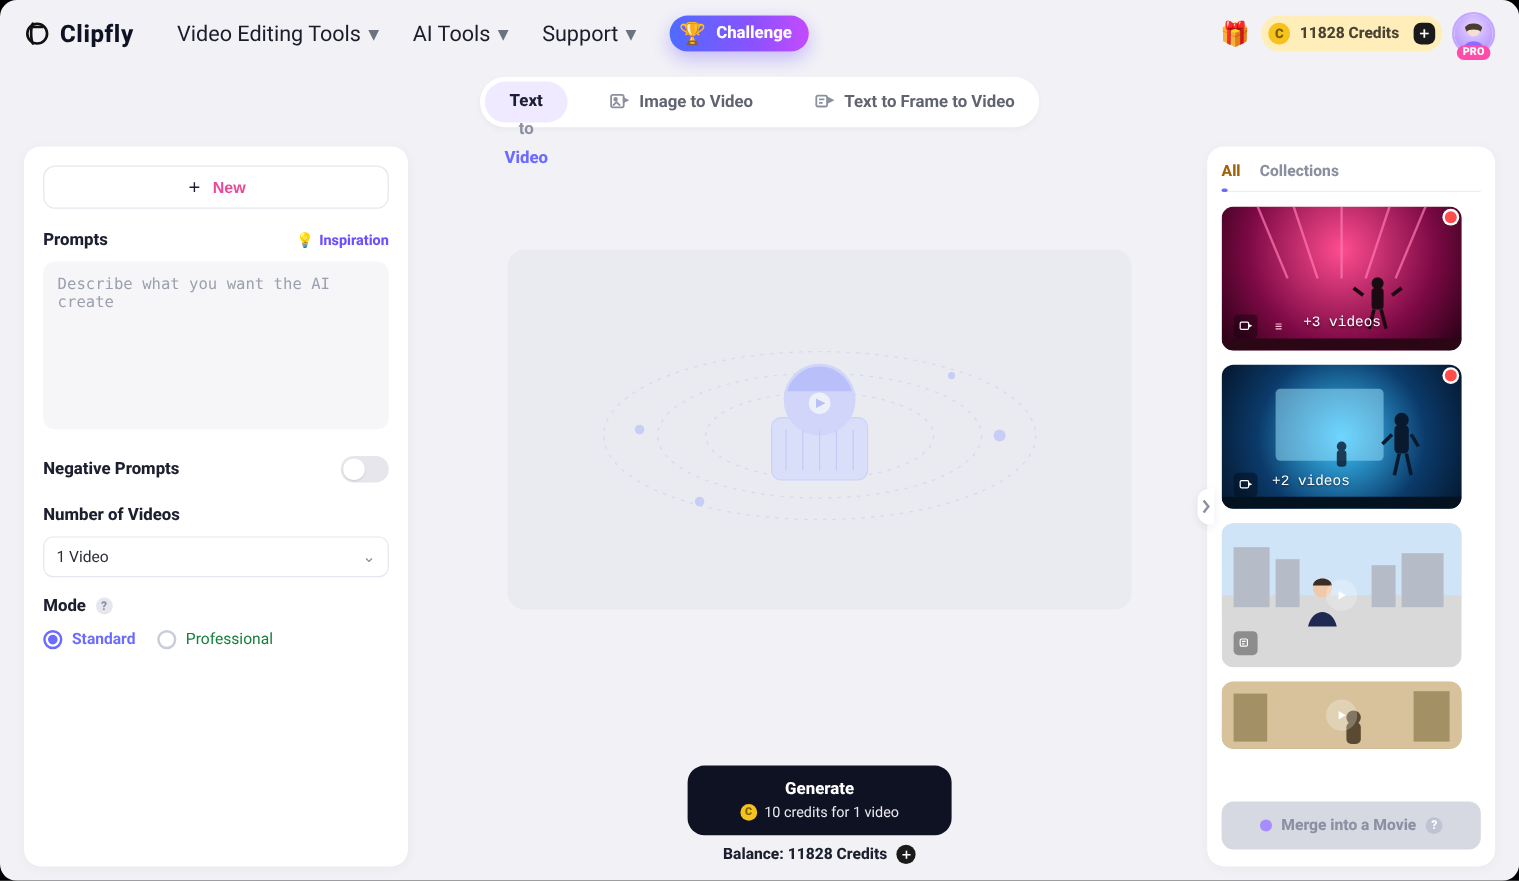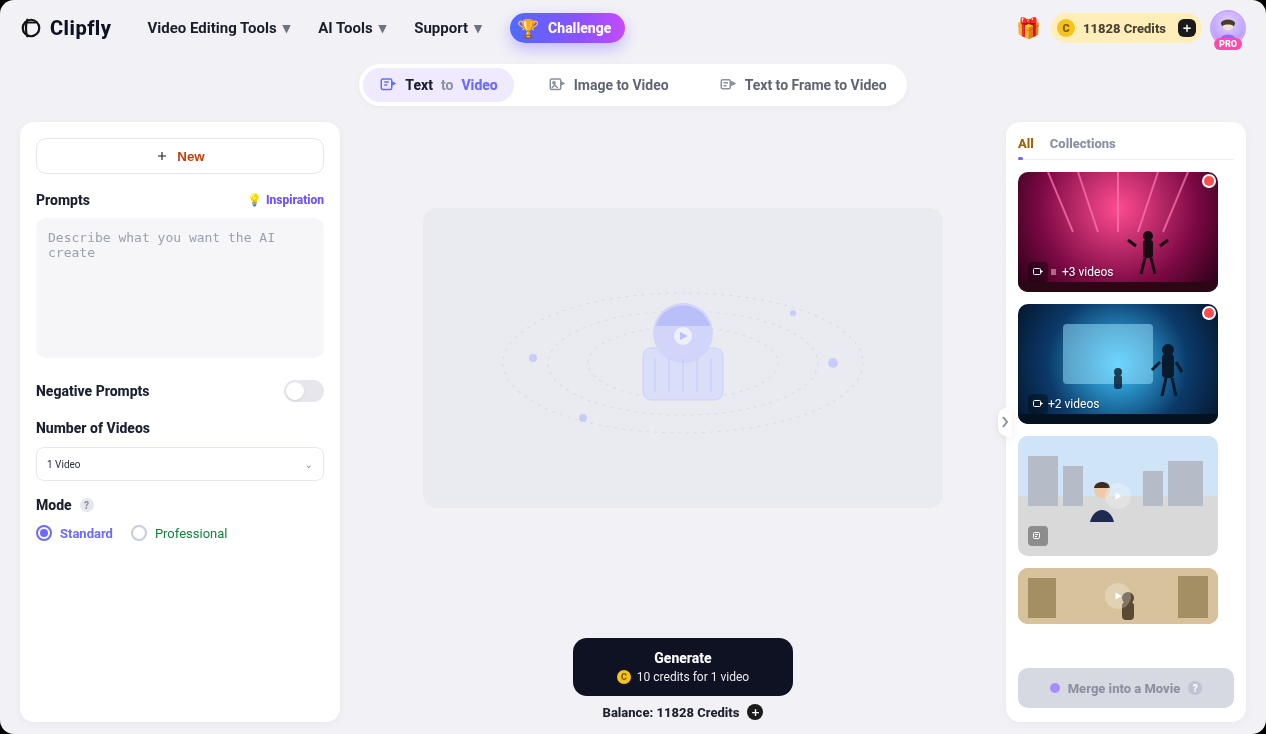--- a/index.html
+++ b/index.html
@@ -6,59 +6,59 @@
   html, body { width: 1266px; height: 734px; font-family: -apple-system, BlinkMacSystemFont, "Segoe UI", Roboto, Arial, sans-serif; color: #0f1222; }
   body { background: #000; display: flex; align-items: flex-start; justify-content: center; }
   .shell { width: 1266px; height: 734px; background: #f2f2f6; border-radius: 14px; overflow: hidden; position: relative; }
 
   
   .topbar { height: 56px; display: flex; align-items: center; padding: 0 20px; gap: 8px; }
   .brand { display: flex; align-items: center; gap: 8px; font-weight: 800; font-size: 20px; }
   .brand .logo-glyph { width: 22px; height: 22px; display:inline-flex; align-items:center; justify-content:center; }
   .brand .fly { letter-spacing: 0.5px; }
   .nav { display: flex; align-items: center; gap: 28px; margin-left: 28px; }
-  .nav-item { display: inline-flex; align-items: flex-end; gap: 6px; font-size: 15px; font-weight: 700; color: #1b1d2b; cursor: pointer; }
+  .nav-item { display: inline-flex; align-items: flex-end; gap: 6px; font-size: 18px; font-weight: 400; color: #1b1d2b; cursor: pointer; }
   .nav-item .chev { color: #6b7280; }
   .challenge-pill { display:inline-flex; align-items:center; gap:8px; height: 30px; padding: 0 14px 0 8px; border-radius: 18px; background: linear-gradient(90deg, #4e6bff 0%, #8b52ff 60%, #c44bff 100%); color:#fff; font-weight: 800; font-size: 14px; box-shadow: 0 6px 16px rgba(109, 77, 255, 0.35); }
   .trophy { font-size: 18px; }
   .topbar .spacer { flex: 1; }
   .gift { width: 28px; height: 28px; display:inline-flex; align-items:center; justify-content:center; font-size: 20px; }
   .credits-pill { display:inline-flex; align-items:center; gap:8px; height: 30px; padding: 0 6px 0 6px; border-radius: 18px; background:#ffeeb9; color:#4a4333; font-weight:800; font-size:13px; }
   .credits-pill .coin { width:18px; height:18px; border-radius:50%; background:#f6c21c; display:inline-flex; align-items:center; justify-content:center; color:#7a5d00; font-size:11px; font-weight:900; }
   .credits-pill .plus { width:18px; height:18px; border-radius:6px; background:#1a1a1a; color:#fff; display:inline-flex; align-items:center; justify-content:center; font-weight:900; font-size:13px; margin-left:4px; }
   .avatar-wrap { position: relative; width: 36px; height: 36px; }
   .avatar { width:36px; height:36px; border-radius:50%; border:2px solid #c4a7ff; overflow:hidden; display:block; }
   .avatar svg { width:100%; height:100%; display:block; }
   .pro-badge { position:absolute; bottom:-4px; left:50%; transform:translateX(-50%); background:#ff4caa; color:#fff; font-size:9px; font-weight:900; padding:1px 5px; border-radius:6px; }
 
   
   .tabs-row { display:flex; justify-content:center; margin-top: 8px; }
   .tabs { background:#fff; border-radius: 22px; height: 42px; display:flex; align-items:center; padding: 4px; gap: 18px; box-shadow: 0 2px 6px rgba(0,0,0,0.04); }
   .tab-item { display:inline-flex; align-items:center; gap:8px; color:#5f6470; font-weight: 700; font-size: 14px; height: 34px; padding: 0 16px; border-radius: 18px; cursor:pointer; }
-  .tab-item.active { background: #efeaff; color:#2b2f3a; }
+  .tab-item.active { background: #efeaff; color:#2b2f3a;flex-direction:column; }
   .tab-item .t1 { color:#1c1f2e; font-weight:800; }
   .tab-item .t2v2 { color:#6b6bff; font-weight:800; }
   .tab-item svg { display:block; }
 
   
   .layout { display:grid; grid-template-columns: 340px 1fr 240px; gap: 16px; padding: 16px 20px 16px 20px; height: calc(100% - 56px - 50px); }
 
   
   .panel { background:#fff; border-radius: 14px; box-shadow: 0 2px 10px rgba(0,0,0,0.04); }
   .panel-left { width: 320px; height: 600px; padding: 16px 16px 16px 16px; }
-  .btn-new { display:flex; align-items:center; justify-content:center; gap:8px; border:1px solid #e5e7ef; border-radius: 10px; height: 36px; width: 100%; background:#fff; font-weight:700; cursor:pointer; color:#c2410c; }
+  .btn-new { display:flex; align-items:center; justify-content:center; gap:8px; border:1px solid #e5e7ef; border-radius: 10px; height: 36px; width: 100%; background:#fff; font-weight:700; cursor:pointer; color:#ec4899; }
   .sec-title { display:flex; align-items:center; justify-content:space-between; margin-top: 18px; font-weight: 800; font-size: 14px; color:#1c1f2e; }
   .insp { color:#6b51ff; font-weight:800; font-size:12px; display:inline-flex; align-items:center; gap:4px; }
   .textarea { margin-top: 10px; width: 100%; height: 140px; border-radius: 10px; background:#f6f6f9; border: none; resize: none; padding: 12px; font-size: 13px; color:#2b2f3a; }
   .textarea::placeholder { color:#9aa0ad; }
   .row { display:flex; align-items:center; justify-content:space-between; margin-top: 18px; }
   .label { font-weight:800; font-size:14px; color:#1c1f2e; }
   .toggle { width: 40px; height: 22px; border-radius: 12px; background:#e6e6ec; position:relative; cursor:pointer; }
   .toggle .knob { position:absolute; top:2px; left:2px; width:18px; height:18px; border-radius:50%; background:#fff; box-shadow: 0 1px 2px rgba(0,0,0,0.1); }
-  .select { margin-top:10px; width:100%; height:34px; border:1px solid #e5e7ef; border-radius:8px; background:#fff; display:flex; align-items:center; justify-content:space-between; padding: 0 10px; font-size:10px; color:#2b2f3a; cursor:pointer; }
+  .select { margin-top:10px; width:100%; height:34px; border:1px solid #e5e7ef; border-radius:8px; background:#fff; display:flex; align-items:center; justify-content:space-between; padding: 0 10px; font-size:13px; color:#2b2f3a; cursor:pointer; }
   .mode-row { margin-top: 16px; display:flex; align-items:center; gap:8px; font-weight:800; font-size:14px; color:#1c1f2e; }
   .radios { margin-top:12px; display:flex; align-items:center; gap: 18px; }
   .radio { display:inline-flex; align-items:center; gap:8px; font-size:13px; cursor:pointer; }
   .radio .dot { width:16px; height:16px; border:2px solid #c8ccdb; border-radius:50%; display:inline-flex; align-items:center; justify-content:center; }
   .radio.selected .dot { border-color:#6b6bff; }
   .radio.selected .dot::after { content:''; width:8px; height:8px; border-radius:50%; background:#6b6bff; }
   .radio.selected span.txt { color:#6b6bff; font-weight:700;text-align:right; }
   .radio .txt { color:#15803d; }
 
   
@@ -76,21 +76,21 @@
   
   .panel-right { width: 240px; height: 600px; padding: 14px 12px 14px 12px; display:flex; flex-direction:column; position:relative; }
   .right-tabs { display:flex; align-items:center; gap: 16px; font-size:13px; border-bottom:1px solid #edeff5; padding-bottom: 8px; }
   .right-tab { font-weight:800; color:#8b90a0; cursor:pointer; }
   .right-tab.active { color:#a16207; position:relative; }
   .right-tab.active::after { content:''; position:absolute; left:0; right:70%; bottom:-9px; height:3px; background:#6b6bff; border-radius:3px; }
   .thumbs { margin-top: 12px; display:flex; flex-direction:column; gap: 12px; overflow:auto; flex: 1; padding-right: 6px; }
   .thumbs::-webkit-scrollbar { width: 6px; }
   .thumbs::-webkit-scrollbar-thumb { background:#d9dbe6; border-radius: 3px; }
   .thumb { position:relative; width: 200px; height: 120px; border-radius: 10px; overflow:hidden; background:#222; cursor:pointer; }
-  .thumb .chip { position:absolute; left:10px; bottom:10px; color:#fff; font-size:12px; display:flex; align-items:center; gap:0; text-shadow:0 1px 2px rgba(0,0,0,0.5); }
+  .thumb .chip { position:absolute; left:10px; bottom:10px; color:#fff; font-size:12px; display:flex; align-items:flex-start; gap:12px; text-shadow:0 1px 2px rgba(0,0,0,0.5);font-family:Liberation Mono, monospace; }
   .thumb .dot-red { position:absolute; top:4px; right:4px; width:10px; height:10px; border-radius:50%; background:#ff4d4d; box-shadow:0 0 0 2px #fff; }
   .thumb .play { position:absolute; top:50%; left:50%; transform:translate(-50%, -50%); width:26px; height:26px; border-radius:50%; background:rgba(255,255,255,0.25); display:flex; align-items:center; justify-content:center; }
   .thumb .play svg { display:block; }
   .thumb .badge-ico { width:20px; height:20px; border-radius:4px; background:rgba(0,0,0,0.35); display:inline-flex; align-items:center; justify-content:center; }
   .thumb.bg1 { background: radial-gradient(circle at 50% 30%, #ff4d90 0%, #7b0944 60%, #200010 100%); }
   .thumb.bg2 { background: radial-gradient(circle at 50% 50%, #3cc7ff 0%, #0b3a6a 60%, #05162c 100%); }
   .thumb.bg3 { background: linear-gradient(180deg, #c6dff5 0%, #e2eef8 100%); }
   .thumb.bg4 { background: linear-gradient(180deg, #d7c29c 0%, #bba477 100%); }
   .merge-btn { margin-top: 8px; height: 40px; border-radius: 10px; background:#d6d8e2; color:#8c90a2; display:flex; align-items:center; justify-content:center; gap:8px; font-weight:800; font-size:13px; cursor:not-allowed; }
   .merge-btn .orb { width:10px; height:10px; border-radius:50%; background:#a58dff; }

